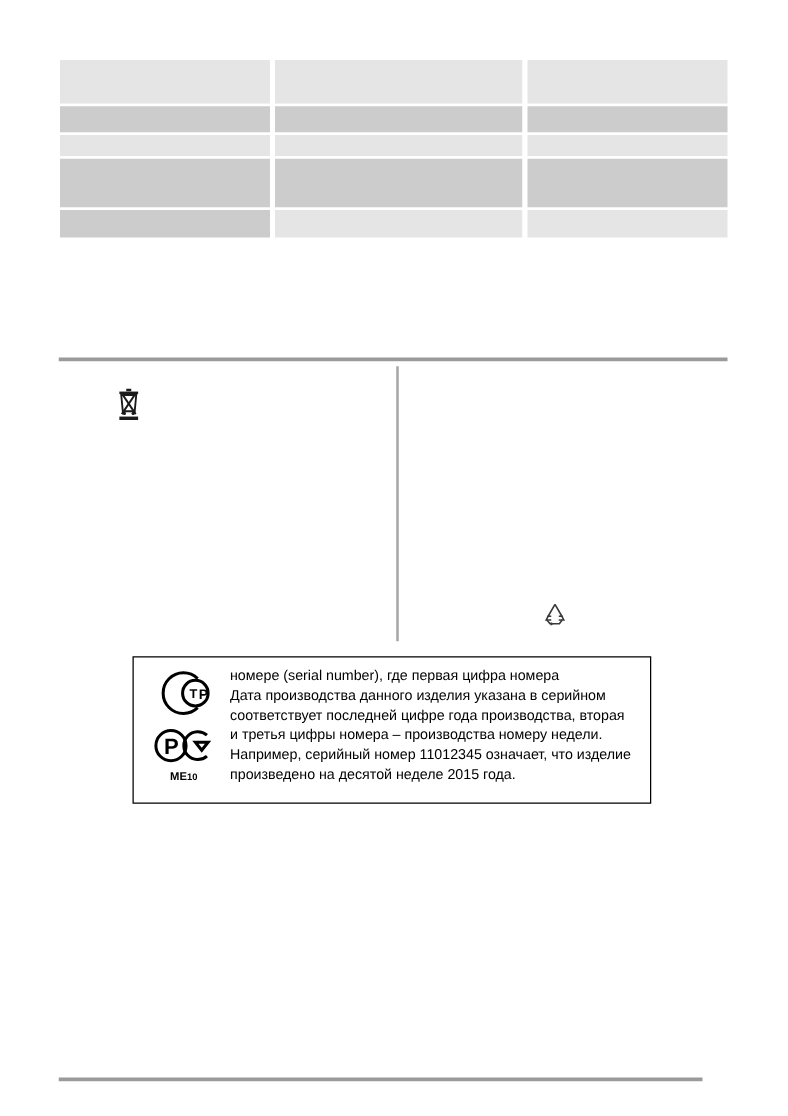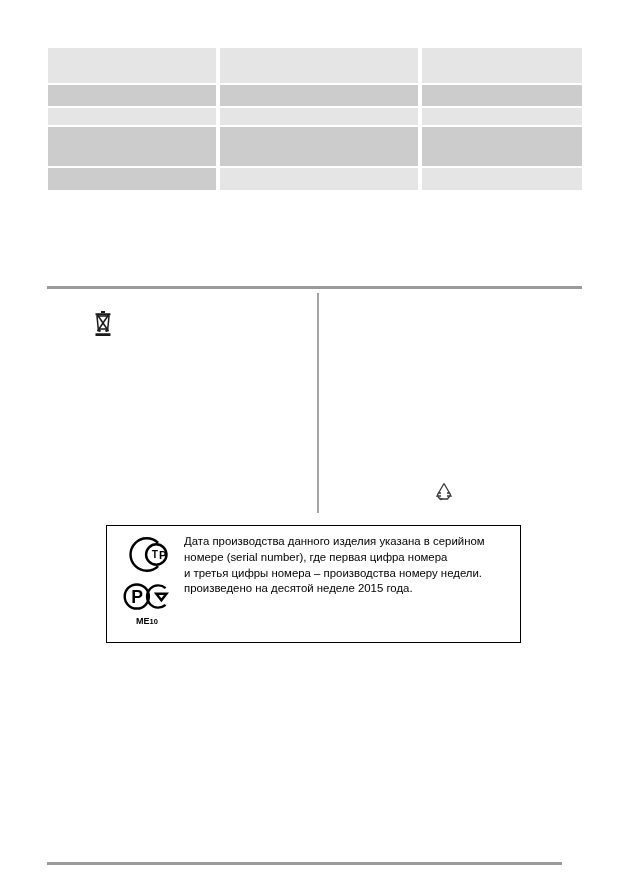--- a/index.html
+++ b/index.html
@@ -297,22 +297,24 @@
           <g fill="#000000" font-family="Liberation Sans, sans-serif" font-weight="bold">
             <text x="11" y="29" font-size="19">Р</text>
           </g>
         </svg>
       </span>
 
       <div class="mark-me10"><span>ME</span><sub>10</sub></div>
     </div>
 
     <div class="cert-text">
+      <p>номере (serial number), где первая цифра номера</p>
       <p>Дата производства данного изделия указана в серийном</p>
-      <p>номере (serial number), где первая цифра номера</p>
+      <p>соответствует последней цифре года производства, вторая</p>
       <p>и третья цифры номера – производства номеру недели.</p>
+      <p>Например, серийный номер 11012345 означает, что изделие</p>
       <p>произведено на десятой неделе 2015 года.</p>
     </div>
 
   </div>
 </div>
 
 <div class="rule rule-bottom"></div>
 
 </body></html>

